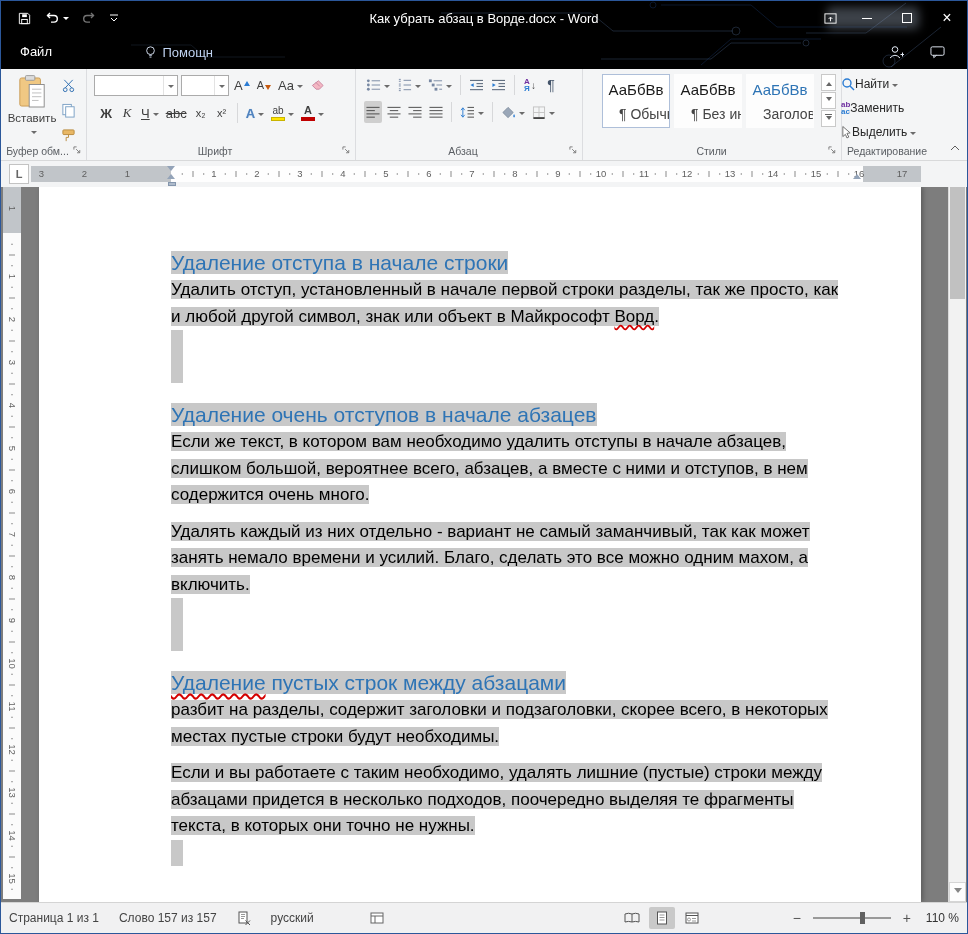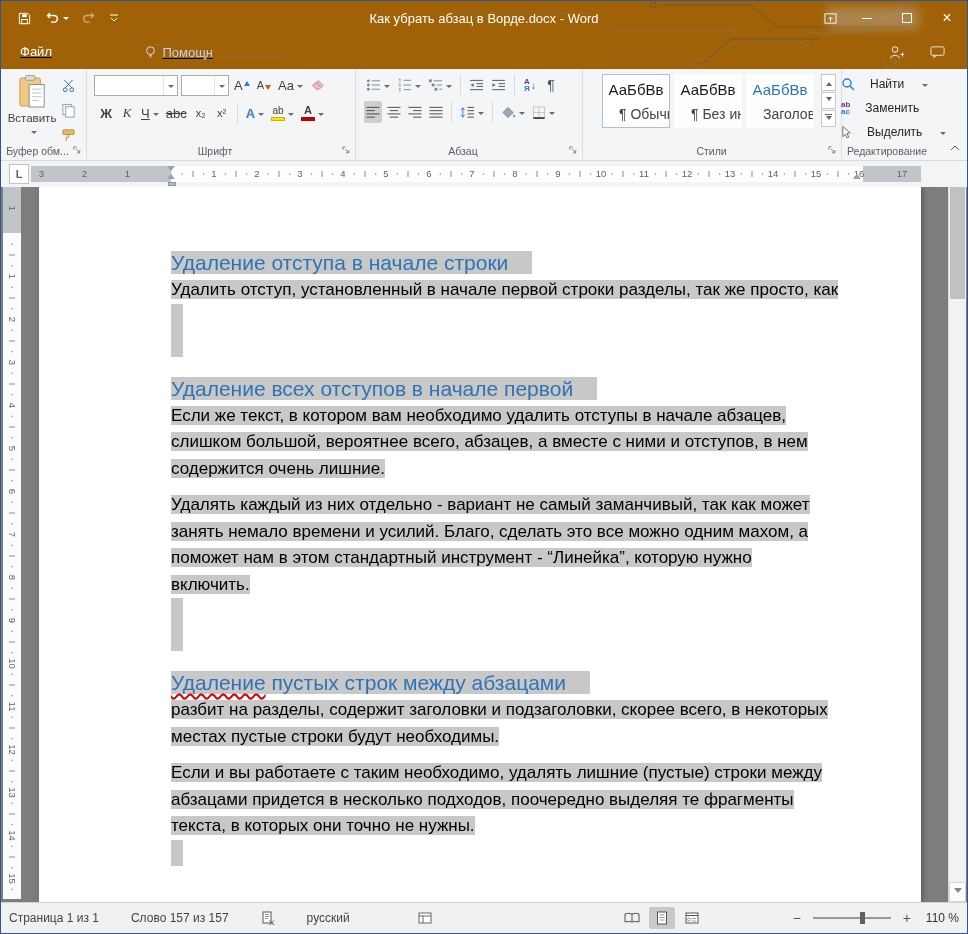--- a/index.html
+++ b/index.html
@@ -1,20 +1,20 @@
 <!DOCTYPE html>
 <html><head>
 <meta charset="utf-8">
 <style>
   * { margin:0; padding:0; box-sizing:border-box; }
   html,body { width:968px; height:934px; font-family:"Liberation Sans",sans-serif; }
   .app { width:968px; height:934px; border:1px solid #2b579a; background:#7d7d7d; position:relative; overflow:hidden; display:flex; flex-direction:column; }
 
   
-  .chrome { position:relative; background:#a16207; flex:0 0 68px;text-decoration:underline; }
+  .chrome { position:relative; background:#000000; flex:0 0 68px; }
   .circuit { position:absolute; inset:0; pointer-events:none; }
   .titlebar { position:relative; height:34px; display:flex; align-items:center; }
   .qat { display:flex; align-items:center; gap:12px; padding-left:16px; height:100%; }
   .qat-btn { display:flex; align-items:center; height:100%; cursor:default; }
   .dim { opacity:.45; }
   .mini-dd { width:0;height:0;border:3px solid transparent;border-top-color:#fff;margin-left:3px;margin-top:4px; }
   .title-text { position:absolute; left:0; right:0; text-align:center; color:#fff; font-size:13px; pointer-events:none; }
   .blur-patch { position:absolute; right:48px; top:6px; width:92px; height:22px; background:rgba(200,215,240,.30); filter:blur(5px); border-radius:4px; }
   .win-controls { position:absolute; right:0; top:0; height:34px; display:flex; align-items:stretch; }
   .win-btn { width:40px; display:flex; align-items:center; justify-content:center; color:#fff; }
@@ -67,21 +67,21 @@
   .style-card { width:68px; height:54px; background:#fdfdfd; border:1px solid transparent; text-align:center; padding-top:6px; }
   .style-card.sel { border-color:#aebfd9; background:#fff; }
   .style-sample { font-size:15px; color:#1a1a1a; white-space:nowrap; }
   .style-card.head .style-sample { color:#2e74b5; }
   .style-name { font-size:14px; color:#444; margin-top:8px; white-space:nowrap; overflow:hidden;margin-left:16px; }
   .style-scroll { position:absolute; right:5px; top:5px; width:15px; display:flex; flex-direction:column; gap:1px; }
   .ss-btn { height:17px; border:1px solid #c9c9c9; background:#fff; display:flex; flex-direction:column; align-items:center; justify-content:center; }
   .tri-s-up { width:0;height:0;border:3px solid transparent;border-bottom:4px solid #666; }
   .tri-s-dn { width:0;height:0;border:3px solid transparent;border-top:4px solid #666; }
   .ss-more-bar { width:7px; height:1px; background:#666; margin-bottom:1px; }
-  .edit-row { position:absolute; left:10px; display:flex; align-items:center; gap:15px; height:20px; font-size:12px; color:#262626; white-space:nowrap; }
+  .edit-row { position:absolute; left:10px; display:flex; align-items:center; gap:0; height:20px; font-size:12px; color:#262626; white-space:nowrap; }
   .repl-ic { display:flex; flex-direction:column; font-size:8px; line-height:7px; font-weight:bold; }
   .collapse-btn { position:absolute; right:7px; bottom:6px; }
 
   
   .rulerrow { flex:0 0 26px; background:#f3f4f5; position:relative; }
   .tabsel { position:absolute; left:8px; top:3px; width:20px; height:20px; background:#fff; border:1px solid #c3c3c3; display:flex; align-items:center; justify-content:center; font-size:11px; font-weight:bold; color:#666; }
   .hruler { position:absolute; left:30px; top:5px; width:890px; height:16px; background:#fefefe;
     background-image:
       linear-gradient(90deg,#8a8a8a 1px,transparent 1px),
       linear-gradient(90deg,#9a9a9a 1px,transparent 1px);
@@ -112,36 +112,36 @@
     background-position:6px 67.5px,8px 56.75px; }
   .vr-gray { position:absolute; left:0; right:0; top:0; height:46px; background:#c1c5c9; }
   .vr-nums { position:absolute; left:0; width:18px; display:flex; flex-direction:column; }
   .vr-nums span { height:43px; display:flex; align-items:center; justify-content:center; font-size:9.5px; color:#5f5f5f; transform:rotate(90deg); }
   #vn-margin { top:0; }
   #vn-main { top:67.5px; }
   .page { position:absolute; left:38px; top:0; width:882px; height:100%; background:#fff; box-shadow:2px 0 5px rgba(0,0,0,.28); padding:62px 58px 0 132px; overflow:hidden; }
   .doc-line { font-size:17px; line-height:26.5px; white-space:pre; color:#000; }
   .doc-line .hl { background:#c8c8c8; }
   .doc-line.h1 { font-size:21px; line-height:28px; color:#2e74b5; }
-  .doc-line.h1 .hl { padding-right:24px; }
+  .doc-line.h1 .hl { padding-right:0; }
   .doc-line.spaced { margin-top:18px; }
   .doc-line.gap { height:10px; line-height:10px; }
   .doc-line.blank { height:26.5px; }
   .doc-line.blank .hl { display:inline-block; width:12px; height:26.5px; }
   .sq { text-decoration:underline wavy #d40000; text-decoration-skip-ink:none; text-underline-offset:3px; }
 
   
   .vscroll { position:absolute; right:1px; top:-24px; bottom:0; width:18px; background:#f2f2f2; border-left:1px solid #dadada; }
   .vs-btn { position:absolute; left:0; right:0; height:20px; background:#fdfdfd; border:1px solid #d5d5d5; display:flex; align-items:center; justify-content:center; } .vs-btn.down { bottom:0; }
   .vs-tri-dn { width:0;height:0;border:4px solid transparent;border-top:5px solid #868686; }
   .vs-thumb { position:absolute; left:1px; right:1px; top:24px; height:112px; background:#c1c1c1; }
 
   
   .statusbar { flex:0 0 31px; background:#f1f1f2; border-top:1px solid #d4d4d4; display:flex; align-items:center; font-size:12px; color:#444; padding:0 8px; }
-  .sb-left { display:flex; align-items:center; gap:32px; }
+  .sb-left { display:flex; align-items:center; gap:20px; }
   .sb-item { display:flex; align-items:center; gap:5px; white-space:nowrap; }
   .sb-right { margin-left:auto; display:flex; align-items:center; gap:8px; }
   .view-btns { display:flex; align-items:center; gap:4px; margin-right:80px; }
   .view-btn { width:26px; height:22px; display:flex; align-items:center; justify-content:center; border-radius:2px; }
   .view-btn.sel { background:#c9c9c9; }
   .zoom-track { width:78px; height:2px; background:#999; position:relative; margin:0 4px; }
   .zoom-thumb { position:absolute; left:60%; top:-5px; width:5px; height:12px; background:#606060; }
   .zoom-sign { font-size:14px; color:#555; }
   .zoom-pct { min-width:40px; text-align:right; color:#333; }
 </style>
@@ -607,30 +607,30 @@
           <span>14</span>
           <span>15</span>
         </div>
     </div>
 
     <div class="page">
       <div>
 
       <div class="doc-line h1"><span class="hl"><span>Удаление отступа в начале строки</span><span class="sq"></span><span></span></span></div>
           <div class="doc-line body"><span class="hl"><span>Удалить отступ, установленный в начале первой строки разделы, так же просто, как</span><span class="sq"></span><span></span></span></div>
+          <div class="doc-line body"><span class="hl"><span>и любой другой символ, знак или объект в Майкрософт </span><span class="sq">Ворд</span><span>.</span></span></div>
           <div class="doc-line blank"><span class="hl"><span></span><span class="sq"></span><span></span></span></div>
           <div class="doc-line blank"><span class="hl"><span></span><span class="sq"></span><span></span></span></div>
-          <div class="doc-line h1 spaced"><span class="hl"><span>Удаление всех отступов в начале первой</span><span class="sq"></span><span></span></span></div>
+          <div class="doc-line h1 spaced"><span class="hl"><span>Удаление очень отступов в начале абзацев</span><span class="sq"></span><span></span></span></div>
           <div class="doc-line body"><span class="hl"><span>Если же текст, в котором вам необходимо удалить отступы в начале абзацев,</span><span class="sq"></span><span></span></span></div>
           <div class="doc-line body"><span class="hl"><span>слишком большой, вероятнее всего, абзацев, а вместе с ними и отступов, в нем</span><span class="sq"></span><span></span></span></div>
-          <div class="doc-line body"><span class="hl"><span>содержится очень лишние.</span><span class="sq"></span><span></span></span></div>
+          <div class="doc-line body"><span class="hl"><span>содержится очень много.</span><span class="sq"></span><span></span></span></div>
           <div class="doc-line gap"></div>
           <div class="doc-line body"><span class="hl"><span>Удалять каждый из них отдельно - вариант не самый заманчивый, так как может</span><span class="sq"></span><span></span></span></div>
           <div class="doc-line body"><span class="hl"><span>занять немало времени и усилий. Благо, сделать это все можно одним махом, а</span><span class="sq"></span><span></span></span></div>
-          <div class="doc-line body"><span class="hl"><span>поможет нам в этом стандартный инструмент - “Линейка”, которую нужно</span><span class="sq"></span><span></span></span></div>
           <div class="doc-line body"><span class="hl"><span>включить.</span><span class="sq"></span><span></span></span></div>
           <div class="doc-line blank"><span class="hl"><span></span><span class="sq"></span><span></span></span></div>
           <div class="doc-line blank"><span class="hl"><span></span><span class="sq"></span><span></span></span></div>
           <div class="doc-line h1 spaced"><span class="hl"><span></span><span class="sq">Удаление</span><span> пустых строк между абзацами</span></span></div>
           <div class="doc-line body"><span class="hl"><span>разбит на разделы, содержит заголовки и подзаголовки, скорее всего, в некоторых</span><span class="sq"></span><span></span></span></div>
           <div class="doc-line body"><span class="hl"><span>местах пустые строки будут необходимы.</span><span class="sq"></span><span></span></span></div>
           <div class="doc-line gap"></div>
           <div class="doc-line body"><span class="hl"><span>Если и вы работаете с таким необходимо, удалять лишние (пустые) строки между</span><span class="sq"></span><span></span></span></div>
           <div class="doc-line body"><span class="hl"><span>абзацами придется в несколько подходов, поочередно выделяя те фрагменты</span><span class="sq"></span><span></span></span></div>
           <div class="doc-line body"><span class="hl"><span>текста, в которых они точно не нужны.</span><span class="sq"></span><span></span></span></div>

